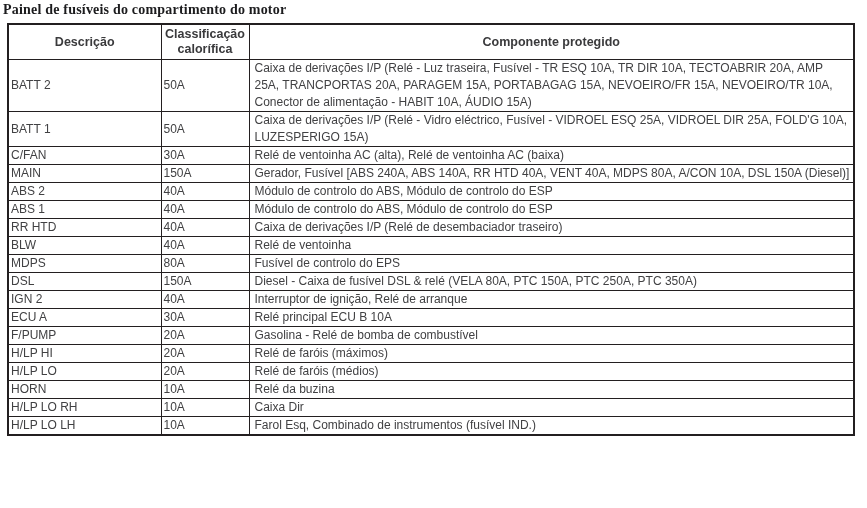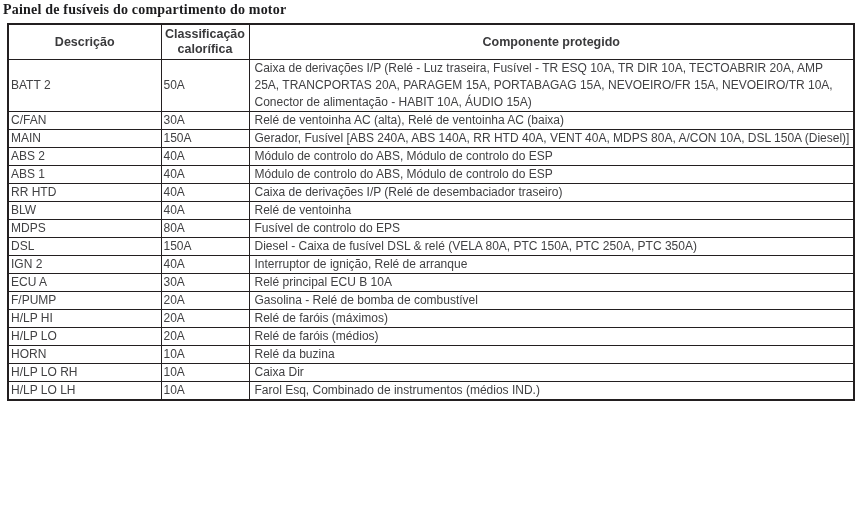--- a/index.html
+++ b/index.html
@@ -83,20 +83,25 @@
       <th>Componente protegido</th>
     </tr>
   </thead>
   <tbody>
   <tr>
     <td class="cell-desc">BATT 2</td>
     <td class="cell-rating">50A</td>
     <td class="cell-comp">Caixa de derivações I/P (Relé - Luz traseira, Fusível - TR ESQ 10A, TR DIR 10A, TECTOABRIR 20A, AMP 25A, TRANCPORTAS 20A, PARAGEM 15A, PORTABAGAG 15A, NEVOEIRO/FR 15A, NEVOEIRO/TR 10A, Conector de alimentação - HABIT 10A, ÁUDIO 15A)</td>
   </tr>
 
+  <tr>
+    <td class="cell-desc">BATT 1</td>
+    <td class="cell-rating">50A</td>
+    <td class="cell-comp">Caixa de derivações I/P (Relé - Vidro eléctrico, Fusível - VIDROEL ESQ 25A, VIDROEL DIR 25A, FOLD'G 10A, LUZESPERIGO 15A)</td>
+  </tr>
 
   <tr>
     <td class="cell-desc">C/FAN</td>
     <td class="cell-rating">30A</td>
     <td class="cell-comp">Relé de ventoinha AC (alta), Relé de ventoinha AC (baixa)</td>
   </tr>
 
   <tr>
     <td class="cell-desc">MAIN</td>
     <td class="cell-rating">150A</td>
@@ -179,16 +184,16 @@
 
   <tr>
     <td class="cell-desc">H/LP LO RH</td>
     <td class="cell-rating">10A</td>
     <td class="cell-comp">Caixa Dir</td>
   </tr>
 
   <tr>
     <td class="cell-desc">H/LP LO LH</td>
     <td class="cell-rating">10A</td>
-    <td class="cell-comp">Farol Esq, Combinado de instrumentos (médios IND.)</td>
+    <td class="cell-comp">Farol Esq, Combinado de instrumentos (fusível IND.)</td>
   </tr>
 </tbody>
 </table>
 
 </body></html>

